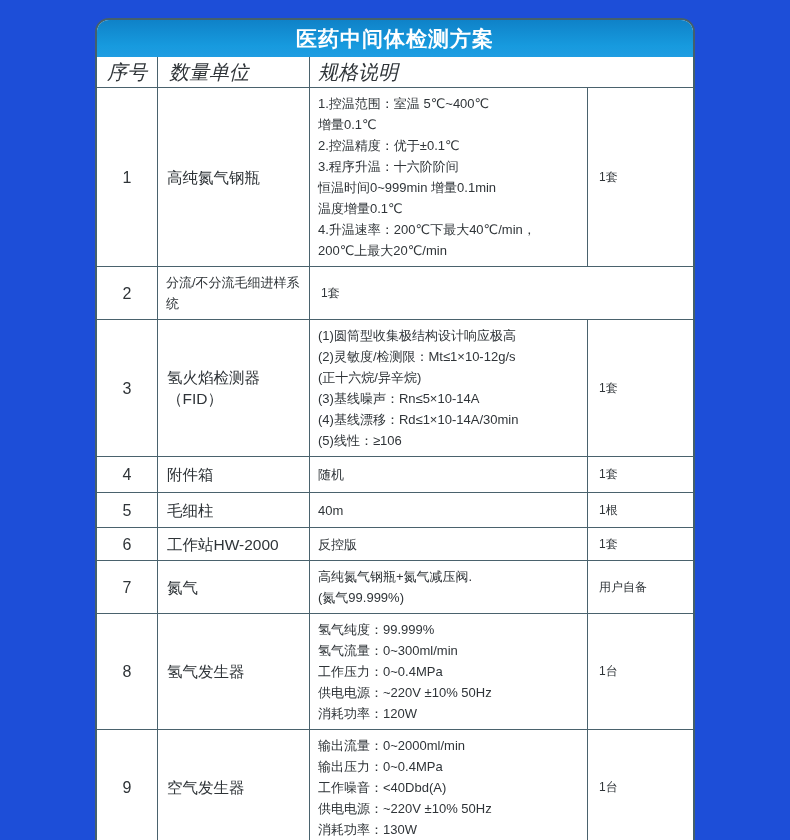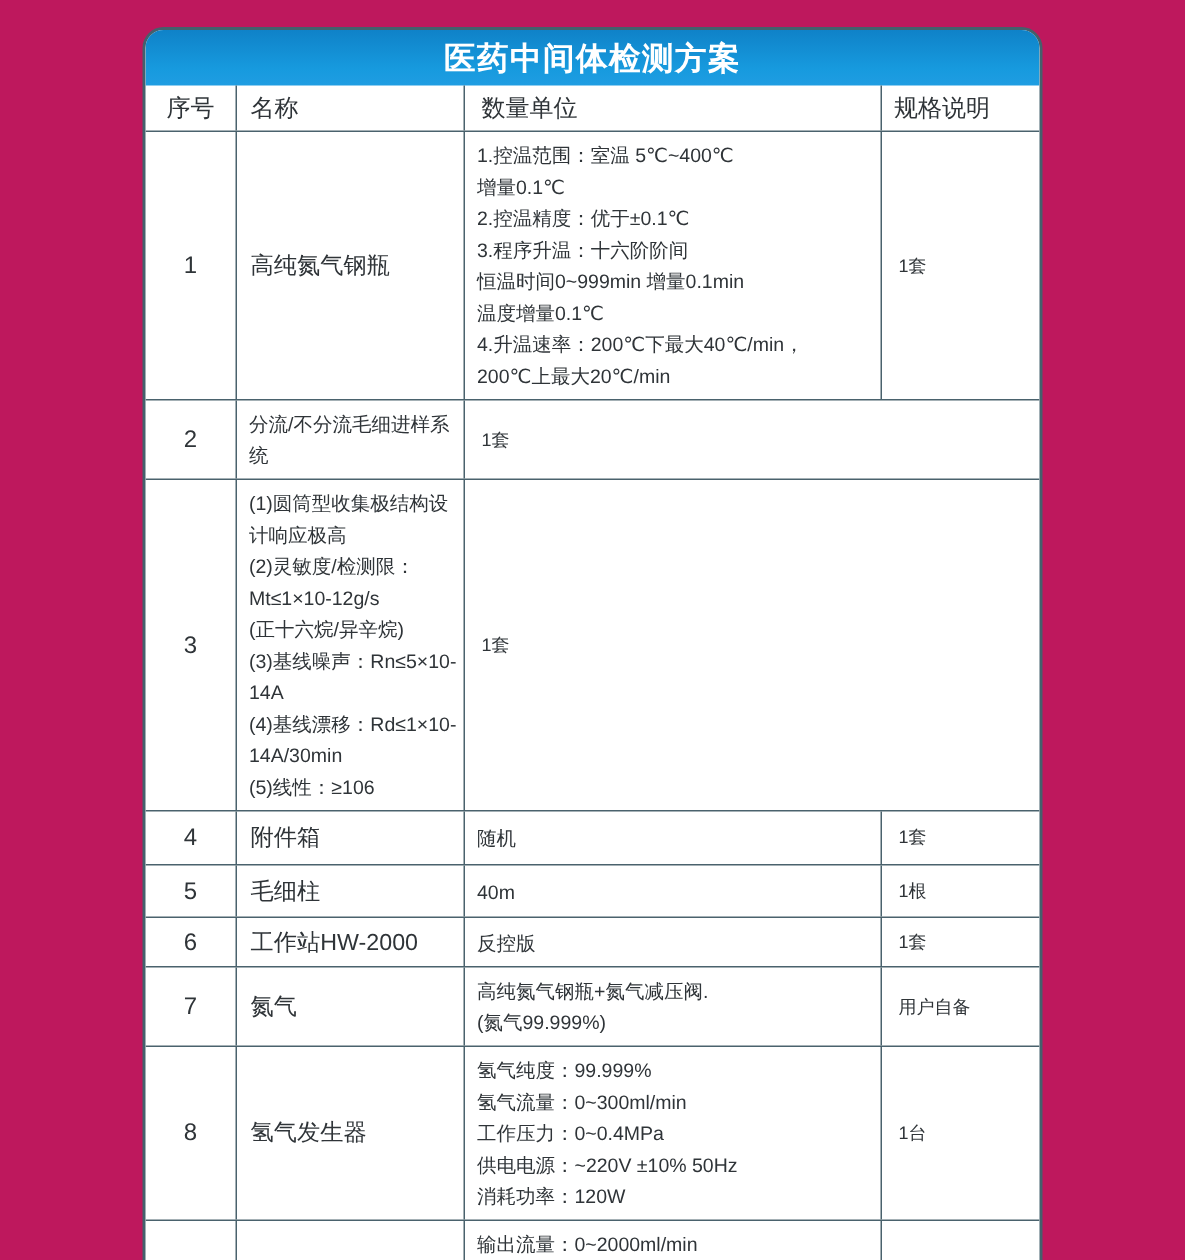--- a/index.html
+++ b/index.html
@@ -9,21 +9,21 @@
     width: 790px;
     height: 840px;
     font-family: "Liberation Sans", "DejaVu Sans", sans-serif;
     color: #2f3438;
     -webkit-font-smoothing: antialiased;
   }
   .page {
     position: relative;
     width: 790px;
     height: 840px;
-    background: #be185d;
+    background: #1d4ed8;
     overflow: hidden;
   }
   .card {
     position: absolute;
     left: 95px;
     top: 18px;
     width: 600px;
     border: 2px solid #44606c;
     border-radius: 14px;
     overflow: hidden;
@@ -60,21 +60,21 @@
   .c-no { justify-content: center; text-align: center; }
   .c-name { padding-left: 9px; font-size: 15.5px; }
   .c-spec {
     padding-left: 8px;
     padding-right: 4px;
     font-size: 13px;
     white-space: pre-line;
     text-align: left;
   }
   .c-qty { padding-left: 11px; font-size: 12px; }
-  .thead .cell { font-size: 16px; min-height: 30px; padding-top: 3px; padding-bottom: 3px; }
+  .thead .cell { font-size: 20px; min-height: 30px; padding-top: 3px; padding-bottom: 3px; font-style: italic; }
   
   .tbody .trow:nth-child(1)  { min-height: 167px; }
   .tbody .trow:nth-child(2)  { min-height: 36px; }
   .tbody .trow:nth-child(3)  { min-height: 133px; }
   .tbody .trow:nth-child(4)  { min-height: 35px; }
   .tbody .trow:nth-child(5)  { min-height: 34px; }
   .tbody .trow:nth-child(6)  { min-height: 32px; }
   .tbody .trow:nth-child(7)  { min-height: 44px; }
   .tbody .trow:nth-child(8)  { min-height: 110px; }
   .tbody .trow:nth-child(9)  { min-height: 110px; }
@@ -86,21 +86,20 @@
 <div class="page">
   <div class="card">
 
     <div class="banner">
       <span>医药中间体检测方案</span>
     </div>
 
     <div class="thead">
       <div class="trow">
         <div class="cell c-no">序号</div>
-        <div class="cell c-name">名称</div>
         <div class="cell c-qty">数量单位</div>
         <div class="cell c-spec">规格说明</div>
       </div>
     </div>
 
     <div class="tbody">
         <div class="trow">
     <div class="cell c-no">1</div>
     <div class="cell c-name">高纯氮气钢瓶</div>
     <div class="cell c-spec">1.控温范围：室温 5℃~400℃
@@ -113,20 +112,21 @@
 200℃上最大20℃/min</div>
     <div class="cell c-qty">1套</div>
   </div>
         <div class="trow">
     <div class="cell c-no">2</div>
     <div class="cell c-spec">分流/不分流毛细进样系统</div>
     <div class="cell c-qty">1套</div>
   </div>
         <div class="trow">
     <div class="cell c-no">3</div>
+    <div class="cell c-name">氢火焰检测器（FID）</div>
     <div class="cell c-spec">(1)圆筒型收集极结构设计响应极高
 (2)灵敏度/检测限：Mt≤1×10-12g/s
 (正十六烷/异辛烷)
 (3)基线噪声：Rn≤5×10-14A
 (4)基线漂移：Rd≤1×10-14A/30min
 (5)线性：≥106</div>
     <div class="cell c-qty">1套</div>
   </div>
         <div class="trow">
     <div class="cell c-no">4</div>

